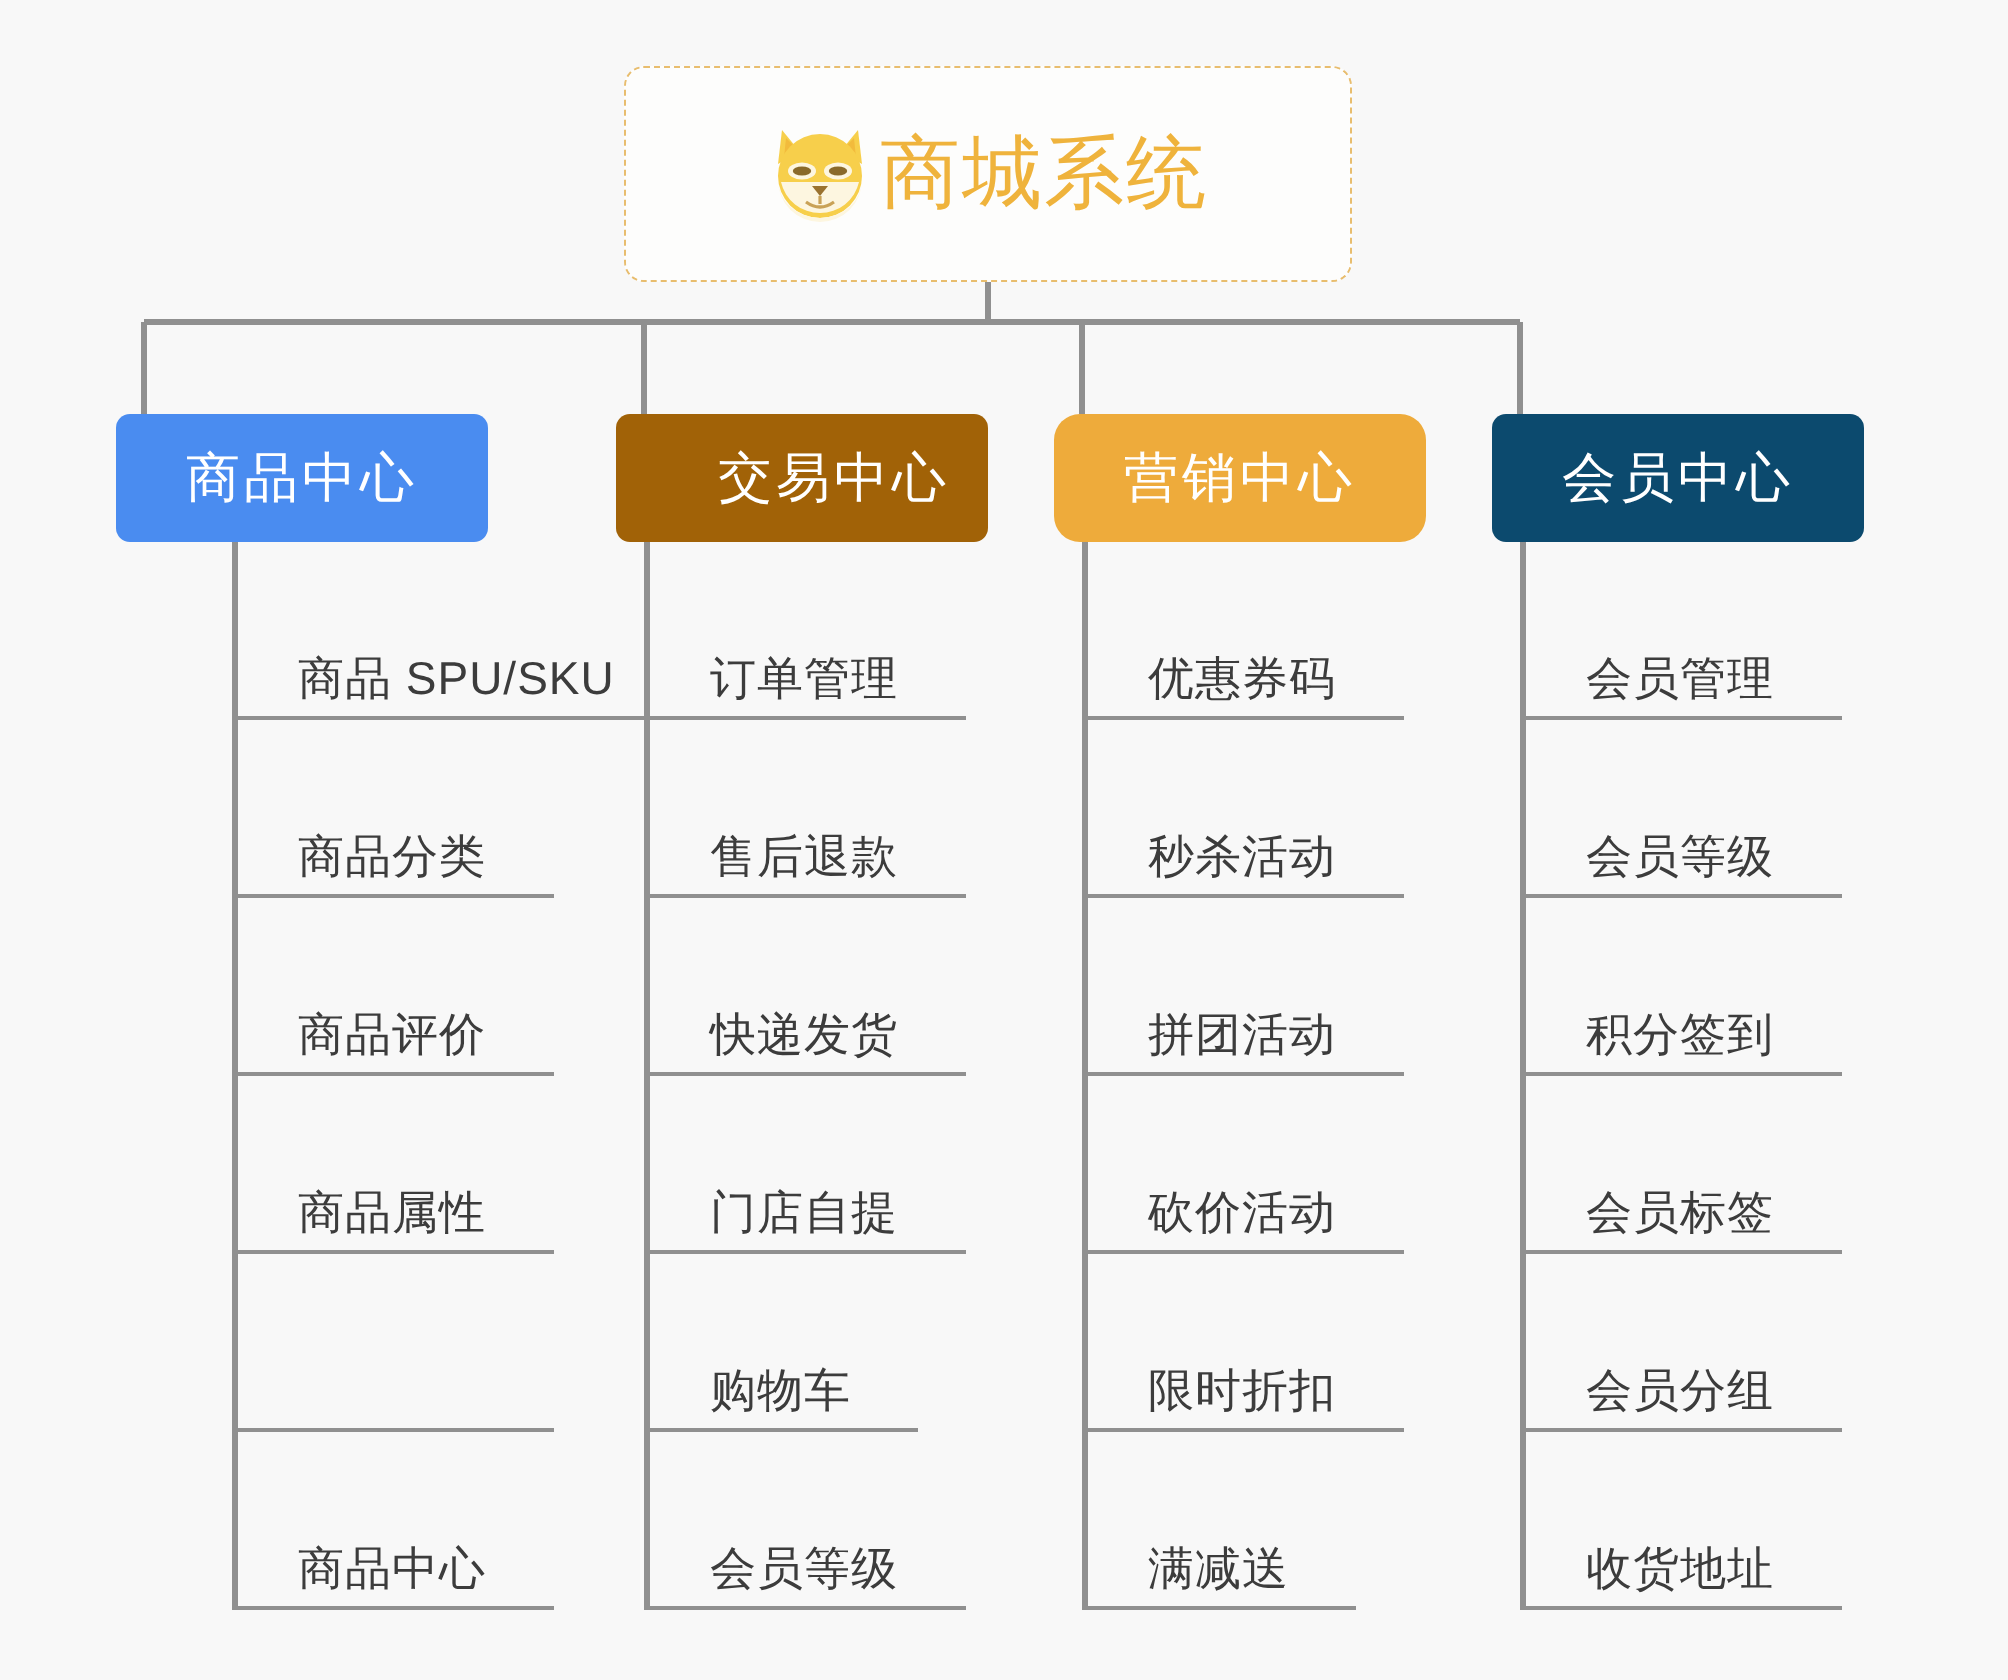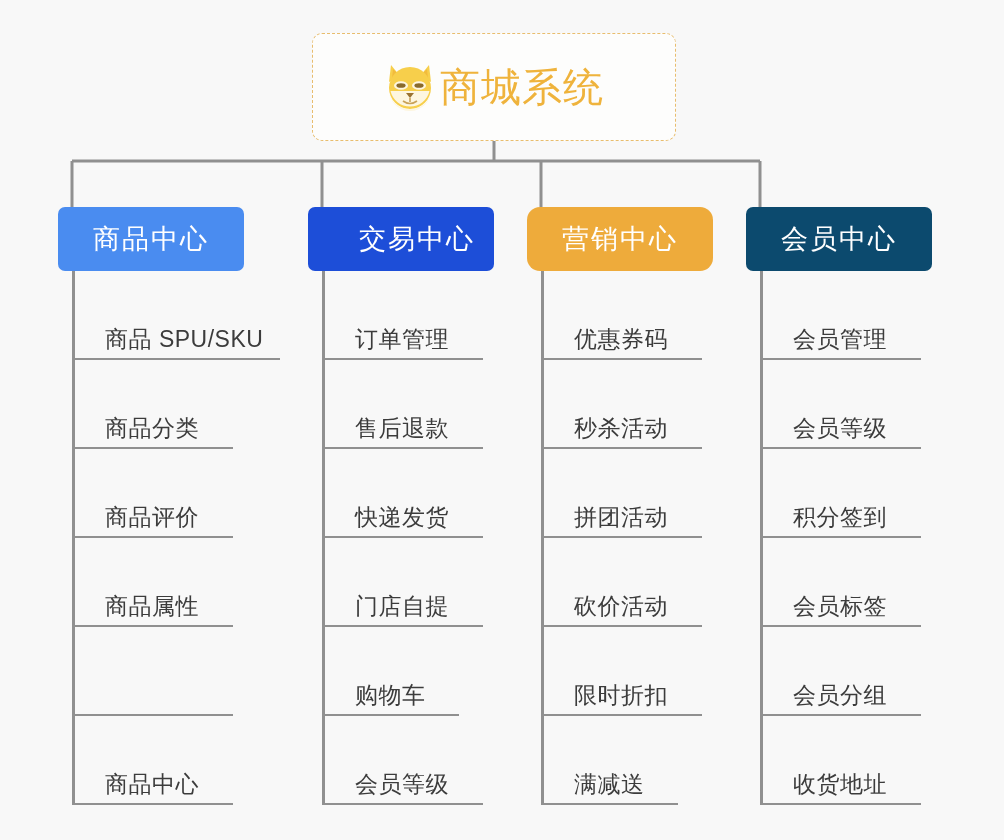--- a/index.html
+++ b/index.html
@@ -146,21 +146,21 @@
       <path d="M19 39 q7 5 14 0" stroke="#c9a257" stroke-width="1.6" fill="none"></path>
     </svg>
     <span class="root-title">商城系统</span>
   </div>
 
   <div id="columns-host">
       <div class="column" style="left: 58px;">
         <div class="cat-box" style="width: 186px; background: rgb(74, 140, 240);">
           <span>商品中心</span>
         </div>
-        <div class="leaf-list" style="border-left-color: rgb(144, 144, 144);">
+        <div class="leaf-list" style="border-left-color: rgb(144, 144, 144); margin-left: 44px;">
           <div class="leaf-item">
             <span class="leaf-label">商品 SPU/SKU</span>
             <div class="leaf-underline" style="width: 205px; background: rgb(144, 144, 144);"></div>
           </div>
           <div class="leaf-item">
             <span class="leaf-label">商品分类</span>
             <div class="leaf-underline" style="width: 158px; background: rgb(144, 144, 144);"></div>
           </div>
           <div class="leaf-item">
             <span class="leaf-label">商品评价</span>
@@ -173,21 +173,21 @@
           <div class="leaf-item">
             <div class="leaf-underline" style="width: 158px; background: rgb(144, 144, 144);"></div>
           </div>
           <div class="leaf-item">
             <span class="leaf-label">商品中心</span>
             <div class="leaf-underline" style="width: 158px; background: rgb(144, 144, 144);"></div>
           </div>
         </div>
       </div>
       <div class="column" style="left: 308px;">
-        <div class="cat-box" style="width: 186px; background: #1d4ed8; padding-left: 32px;">
+        <div class="cat-box" style="width: 186px; background: #a16207; padding-left: 32px;">
           <span>交易中心</span>
         </div>
         <div class="leaf-list" style="border-left-color: rgb(144, 144, 144);">
           <div class="leaf-item">
             <span class="leaf-label">订单管理</span>
             <div class="leaf-underline" style="width: 158px; background: rgb(144, 144, 144);"></div>
           </div>
           <div class="leaf-item">
             <span class="leaf-label">售后退款</span>
             <div class="leaf-underline" style="width: 158px; background: rgb(144, 144, 144);"></div>

